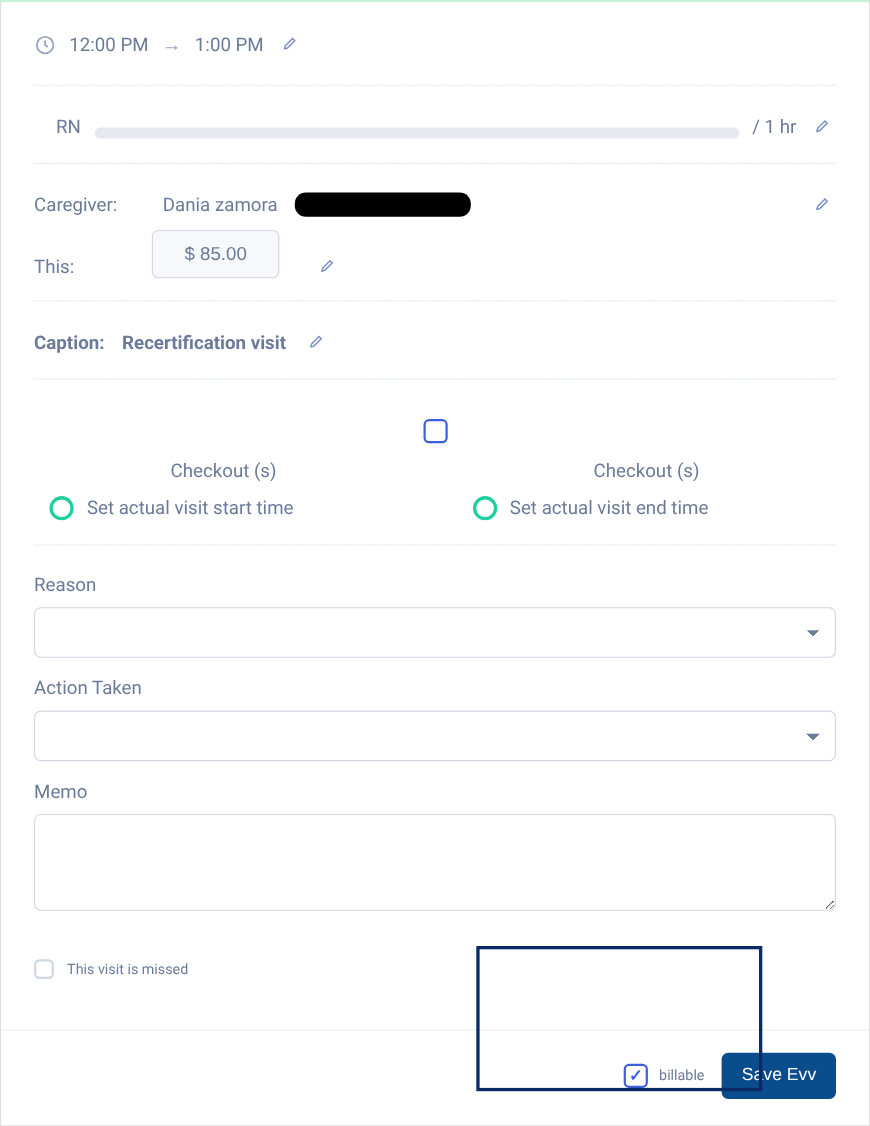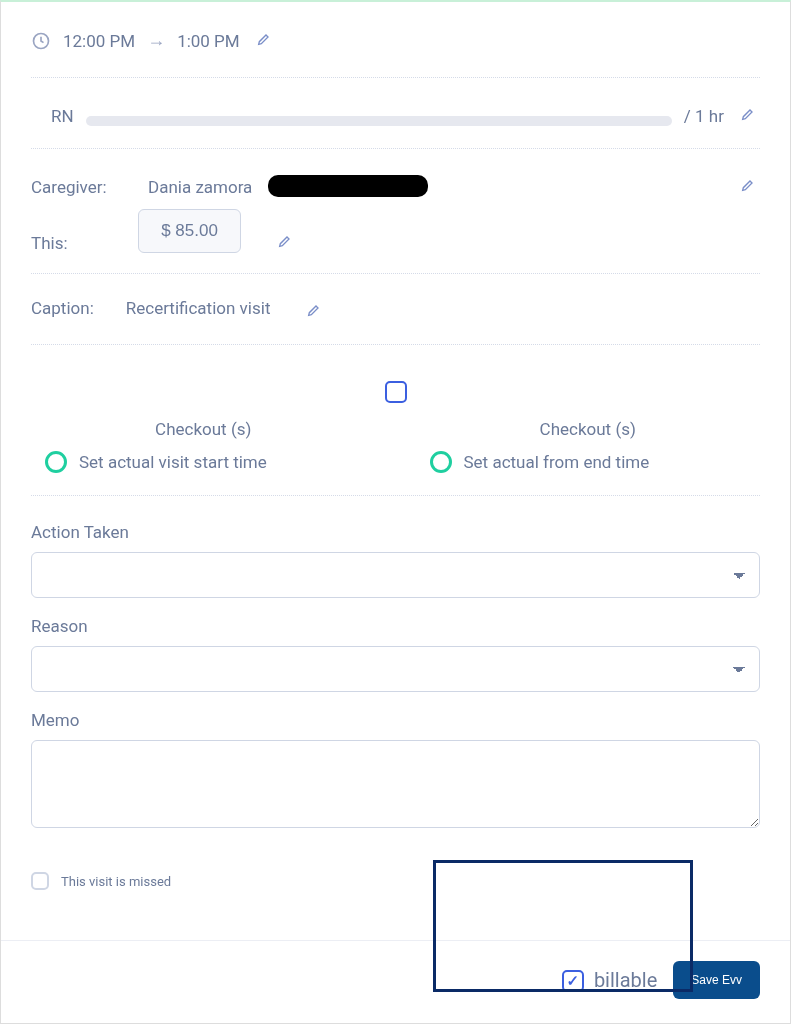--- a/index.html
+++ b/index.html
@@ -75,31 +75,31 @@
   .field-label { color:#6b7a99; min-width:85px; }
   .caregiver-name { color:#6b7a99; margin-left: 20px; }
   .redacted {
     display:inline-block;
     width:160px; height:22px;
     background:#000;
     border-radius:10px;
     margin-left:4px;
   }
   .rate-input {
-    width:103px;
+    width:116px;
     height:44px;
     border:1px solid #cfd6e4;
     border-radius:6px;
     background:#f7f8fb;
     text-align:center;
     font-size:17px;
     color:#6b7a99;
     margin-left: 10px;
   }
-  .caption-row { display:flex; align-items:flex-start; gap:32px; font-size:17px; }
+  .caption-row { display:flex; align-items:flex-end; gap:16px; font-size:17px;font-weight:bold; }
   .checkbox-row {
     display:flex;
     align-items:center;
     gap:14px;
     justify-content:center;
     padding: 18px 0 12px 0;
     font-size:17px;
   }
   .checkbox-box {
     width:22px; height:22px;
@@ -187,32 +187,32 @@
     gap:16px;
   }
   .highlight-box {
     position:absolute;
     border:3px solid #0a2a66;
     background:transparent;
     pointer-events:none;
   }
   .billable-wrap {
     display:flex;
-    align-items:flex-end;
+    align-items:center;
     gap:10px;
-    font-size:20px;
+    font-size:13px;
     color:#6b7a99;
   }
   .btn-primary {
     background:#0a4d8c;
     color:#fff;
     border:none;
     border-radius:6px;
     padding:12px 18px;
-    font-size:12px;
+    font-size:16px;
     cursor:pointer;
   }
   .btn-secondary {
     background:#fff;
     color:#6b7a99;
     border:1px solid #e1e5ee;
     border-radius:6px;
     padding:12px 18px;
     font-size:16px;
     cursor:pointer;
@@ -311,33 +311,33 @@
     <div class="checkin-grid">
       <div class="check-header">Checkout (s)</div>
       <div class="check-header">Checkout (s)</div>
 
       <div class="radio-row">
         <span class="radio-circle"></span>
         <span>Set actual visit start time</span>
       </div>
       <div class="radio-row">
         <span class="radio-circle"></span>
-        <span>Set actual from end time</span>
+        <span>Set actual visit end time</span>
       </div>
     </div>
 
     <div class="row-sep"></div>
+
+    <div class="form-group">
+      <label class="form-label">Reason</label>
+      <select class="form-select"></select>
+    </div>
 
     <div class="form-group">
       <label class="form-label">Action Taken</label>
-      <select class="form-select"></select>
-    </div>
-
-    <div class="form-group">
-      <label class="form-label">Reason</label>
       <select class="form-select"></select>
     </div>
 
     <div class="form-group">
       <label class="form-label">Memo</label>
       <textarea class="form-textarea" style=""></textarea>
     </div>
 
     <div class="missed-row">
       <span class="checkbox-box small" role="checkbox" aria-checked="false"></span>

